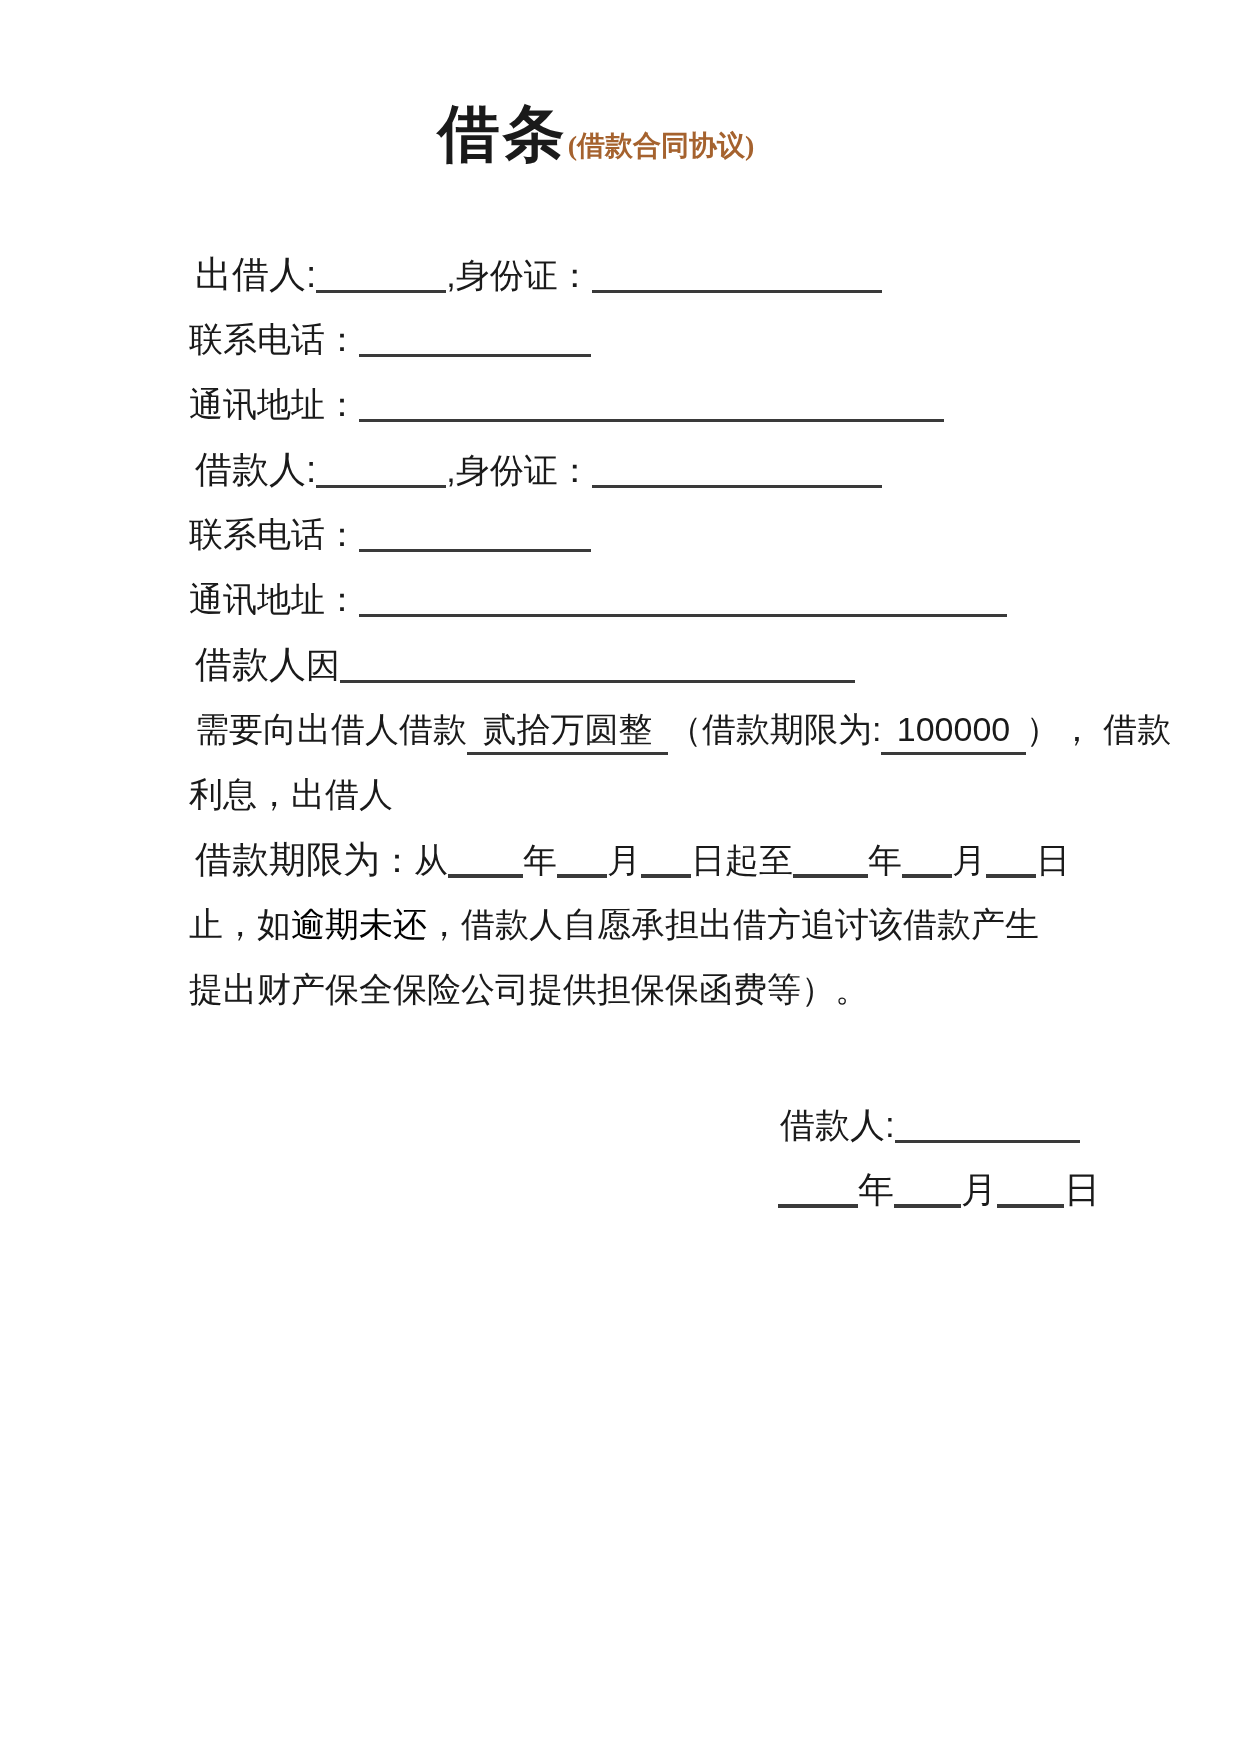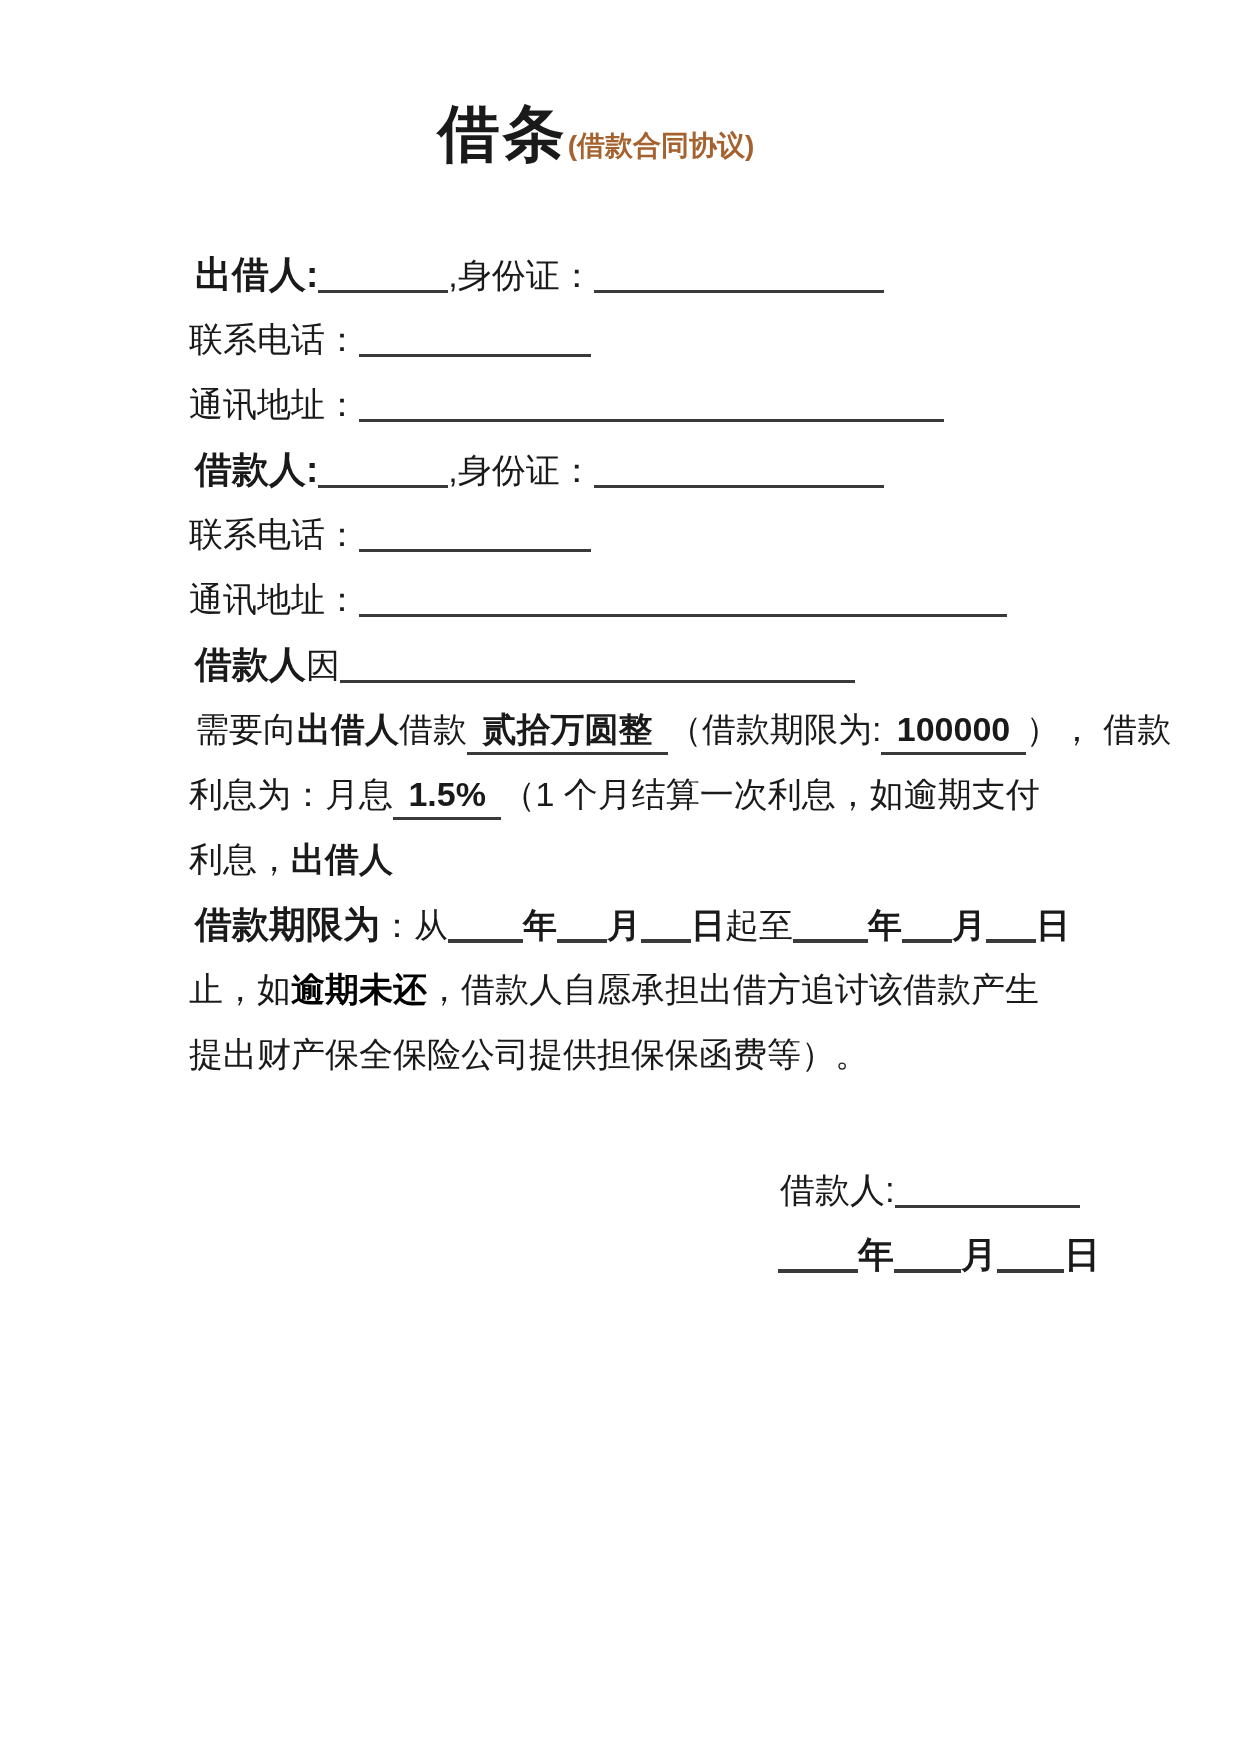--- a/index.html
+++ b/index.html
@@ -18,21 +18,21 @@
   .title-sub{ font-size:28px; font-weight:bold; white-space:pre; }
   
   .doc-line{
     display:flex; align-items:baseline;
     height:65px; line-height:65px; font-size:34px;
     white-space:pre;
   }
   .ind0{ padding-left:125px; }
   .ind1{ padding-left:119px; }
   .run{ white-space:pre; }
-  .run.b{ font-weight:bold; }
+  .run.b{ font-weight:normal; }
   .run.big{ font-size:37px; }
   .run.u{
     line-height:1.15; align-self:baseline;
     border-bottom:3px solid var(--rule,#3a3a3a);
     padding:0 6px 3px 6px;
     text-align:right;
   }
   .blank{
     display:inline-block; height:0;
     border-bottom:3px solid var(--rule,#3a3a3a);
@@ -43,32 +43,31 @@
   .sig-name{ padding-left:710px; margin-top:70px; font-size:35px; }
   .sig-date{ padding-left:708px; font-size:36px; }
 </style>
 </head>
 <body>
 
 <div class="page" style="color: rgb(26, 26, 26);">
 
   <div class="title-row">
     <span class="title-main">借条</span>
-      <span class="title-sub" id="title-sub" style="color: rgb(165, 98, 46);">(借款合同协议)</span>
+      <span class="title-sub" id="title-sub" style="color: rgb(165, 98, 46); font-family: Liberation Serif, serif;">(借款合同协议)</span>
   </div>
 
   <div class="doc-line ind0"><span class="run b big">出借人:</span><span class="blank" style="width: 130px;"></span><span class="run">,身份证：</span><span class="blank" style="width: 290px;"></span></div>
   <div class="doc-line ind1"><span class="run">联系电话：</span><span class="blank" style="width: 232px;"></span></div>
   <div class="doc-line ind1"><span class="run">通讯地址：</span><span class="blank" style="width: 585px;"></span></div>
   <div class="doc-line ind0"><span class="run b big">借款人:</span><span class="blank" style="width: 130px;"></span><span class="run">,身份证：</span><span class="blank" style="width: 290px;"></span></div>
   <div class="doc-line ind1"><span class="run">联系电话：</span><span class="blank" style="width: 232px;"></span></div>
   <div class="doc-line ind1"><span class="run">通讯地址：</span><span class="blank" style="width: 648px;"></span></div>
   <div class="doc-line ind0"><span class="run b big">借款人</span><span class="run">因</span><span class="blank" style="width: 515px;"></span></div>
   <div class="doc-line ind0"><span class="run">需要向</span><span class="run b">出借人</span><span class="run">借款</span><span class="run b u"> 贰拾万圆整 </span><span class="run">（借款期限为:</span><span class="run b u"> 100000 </span><span class="run">）， 借款</span></div>
-  <div class="doc-line ind1"><span class="run">利息为：月息</span><span class="run b u"> 1.5% </span><span class="run">（1 个月结算一次利息，如逾期支付</span></div>
   <div class="doc-line ind1"><span class="run">利息，</span><span class="run b">出借人</span></div>
   <div class="doc-line ind0"><span class="run b big">借款期限为</span><span class="run">：从</span><span class="blank bb" style="width: 75px;"></span><span class="run b">年</span><span class="blank bb" style="width: 50px;"></span><span class="run b">月</span><span class="blank bb" style="width: 50px;"></span><span class="run b">日</span><span class="run">起至</span><span class="blank bb" style="width: 75px;"></span><span class="run b">年</span><span class="blank bb" style="width: 50px;"></span><span class="run b">月</span><span class="blank bb" style="width: 50px;"></span><span class="run b">日</span></div>
   <div class="doc-line ind1"><span class="run">止，如</span><span class="run b" style="color: #000000;">逾期未还</span><span class="run">，借款人自愿承担出借方追讨该借款产生</span></div>
   <div class="doc-line ind1"><span class="run">提出财产保全保险公司提供担保保函费等）。</span></div>
 
   <div class="doc-line sig-name"><span class="run">借款人:</span><span class="blank" style="width: 185px;"></span></div>
   <div class="doc-line sig-date"><span class="blank bb" style="width: 80px;"></span><span class="run b">年</span><span class="blank bb" style="width: 67px;"></span><span class="run b">月</span><span class="blank bb" style="width: 67px;"></span><span class="run b">日</span></div>
 
 </div>
 

